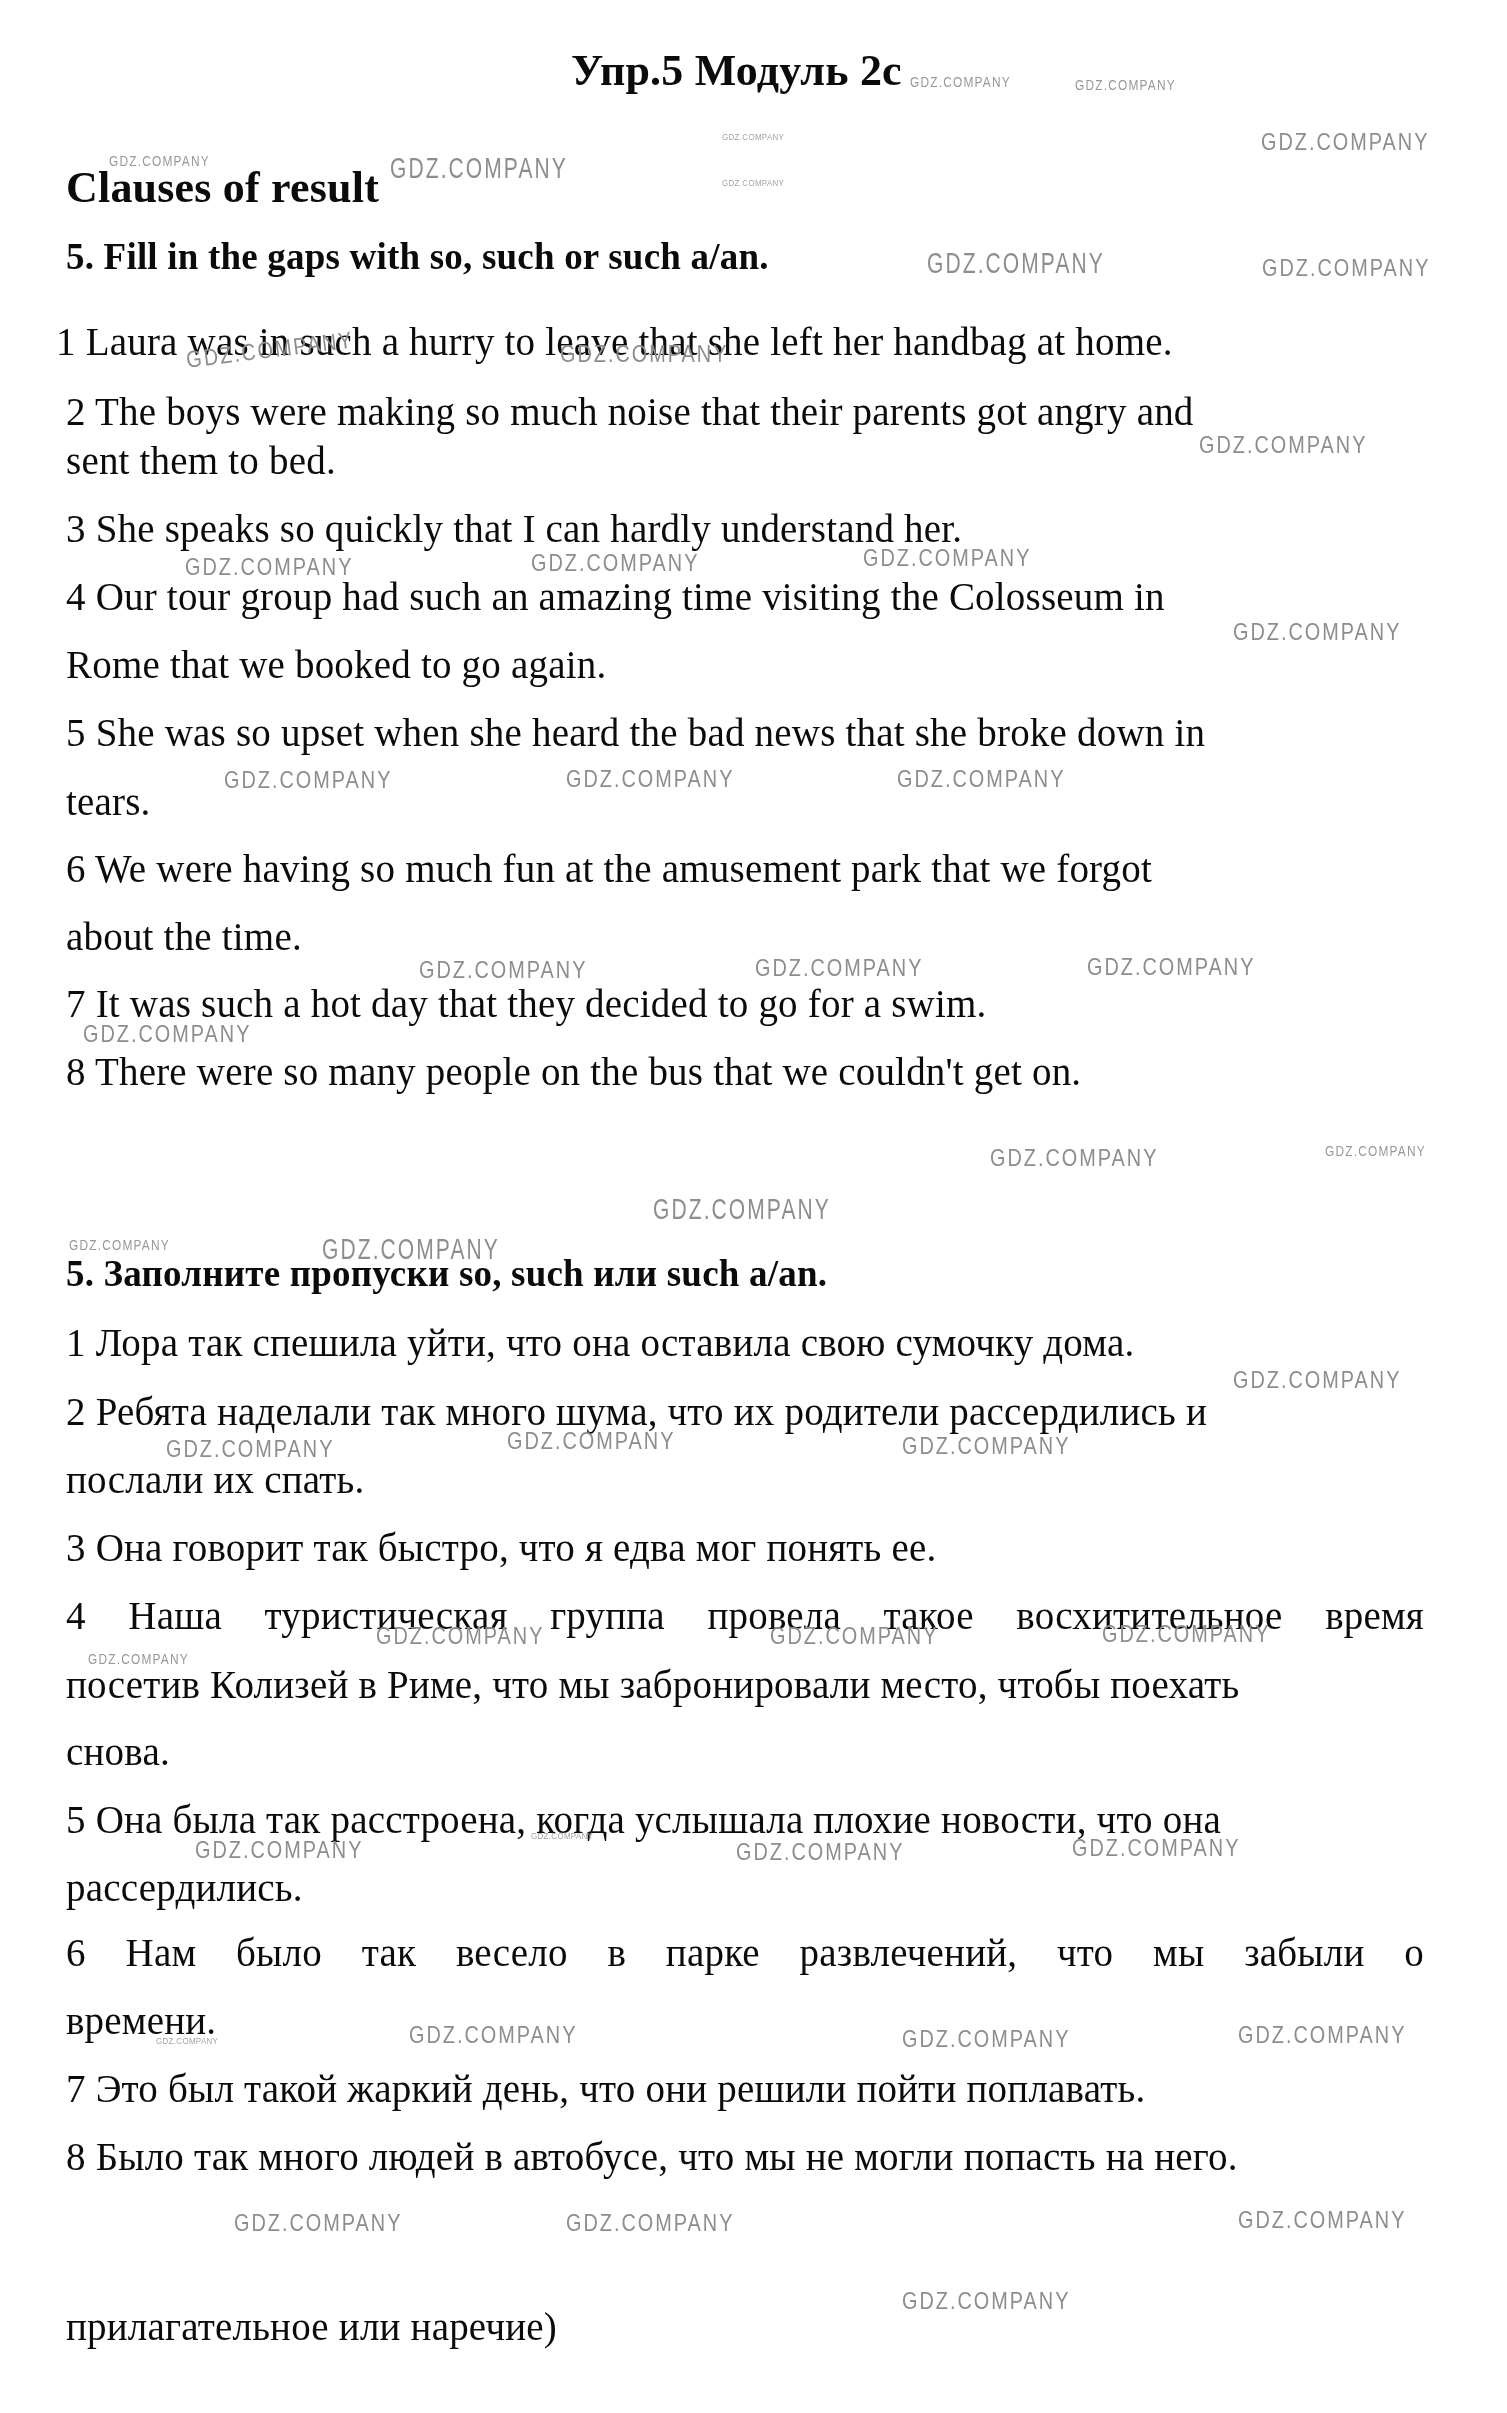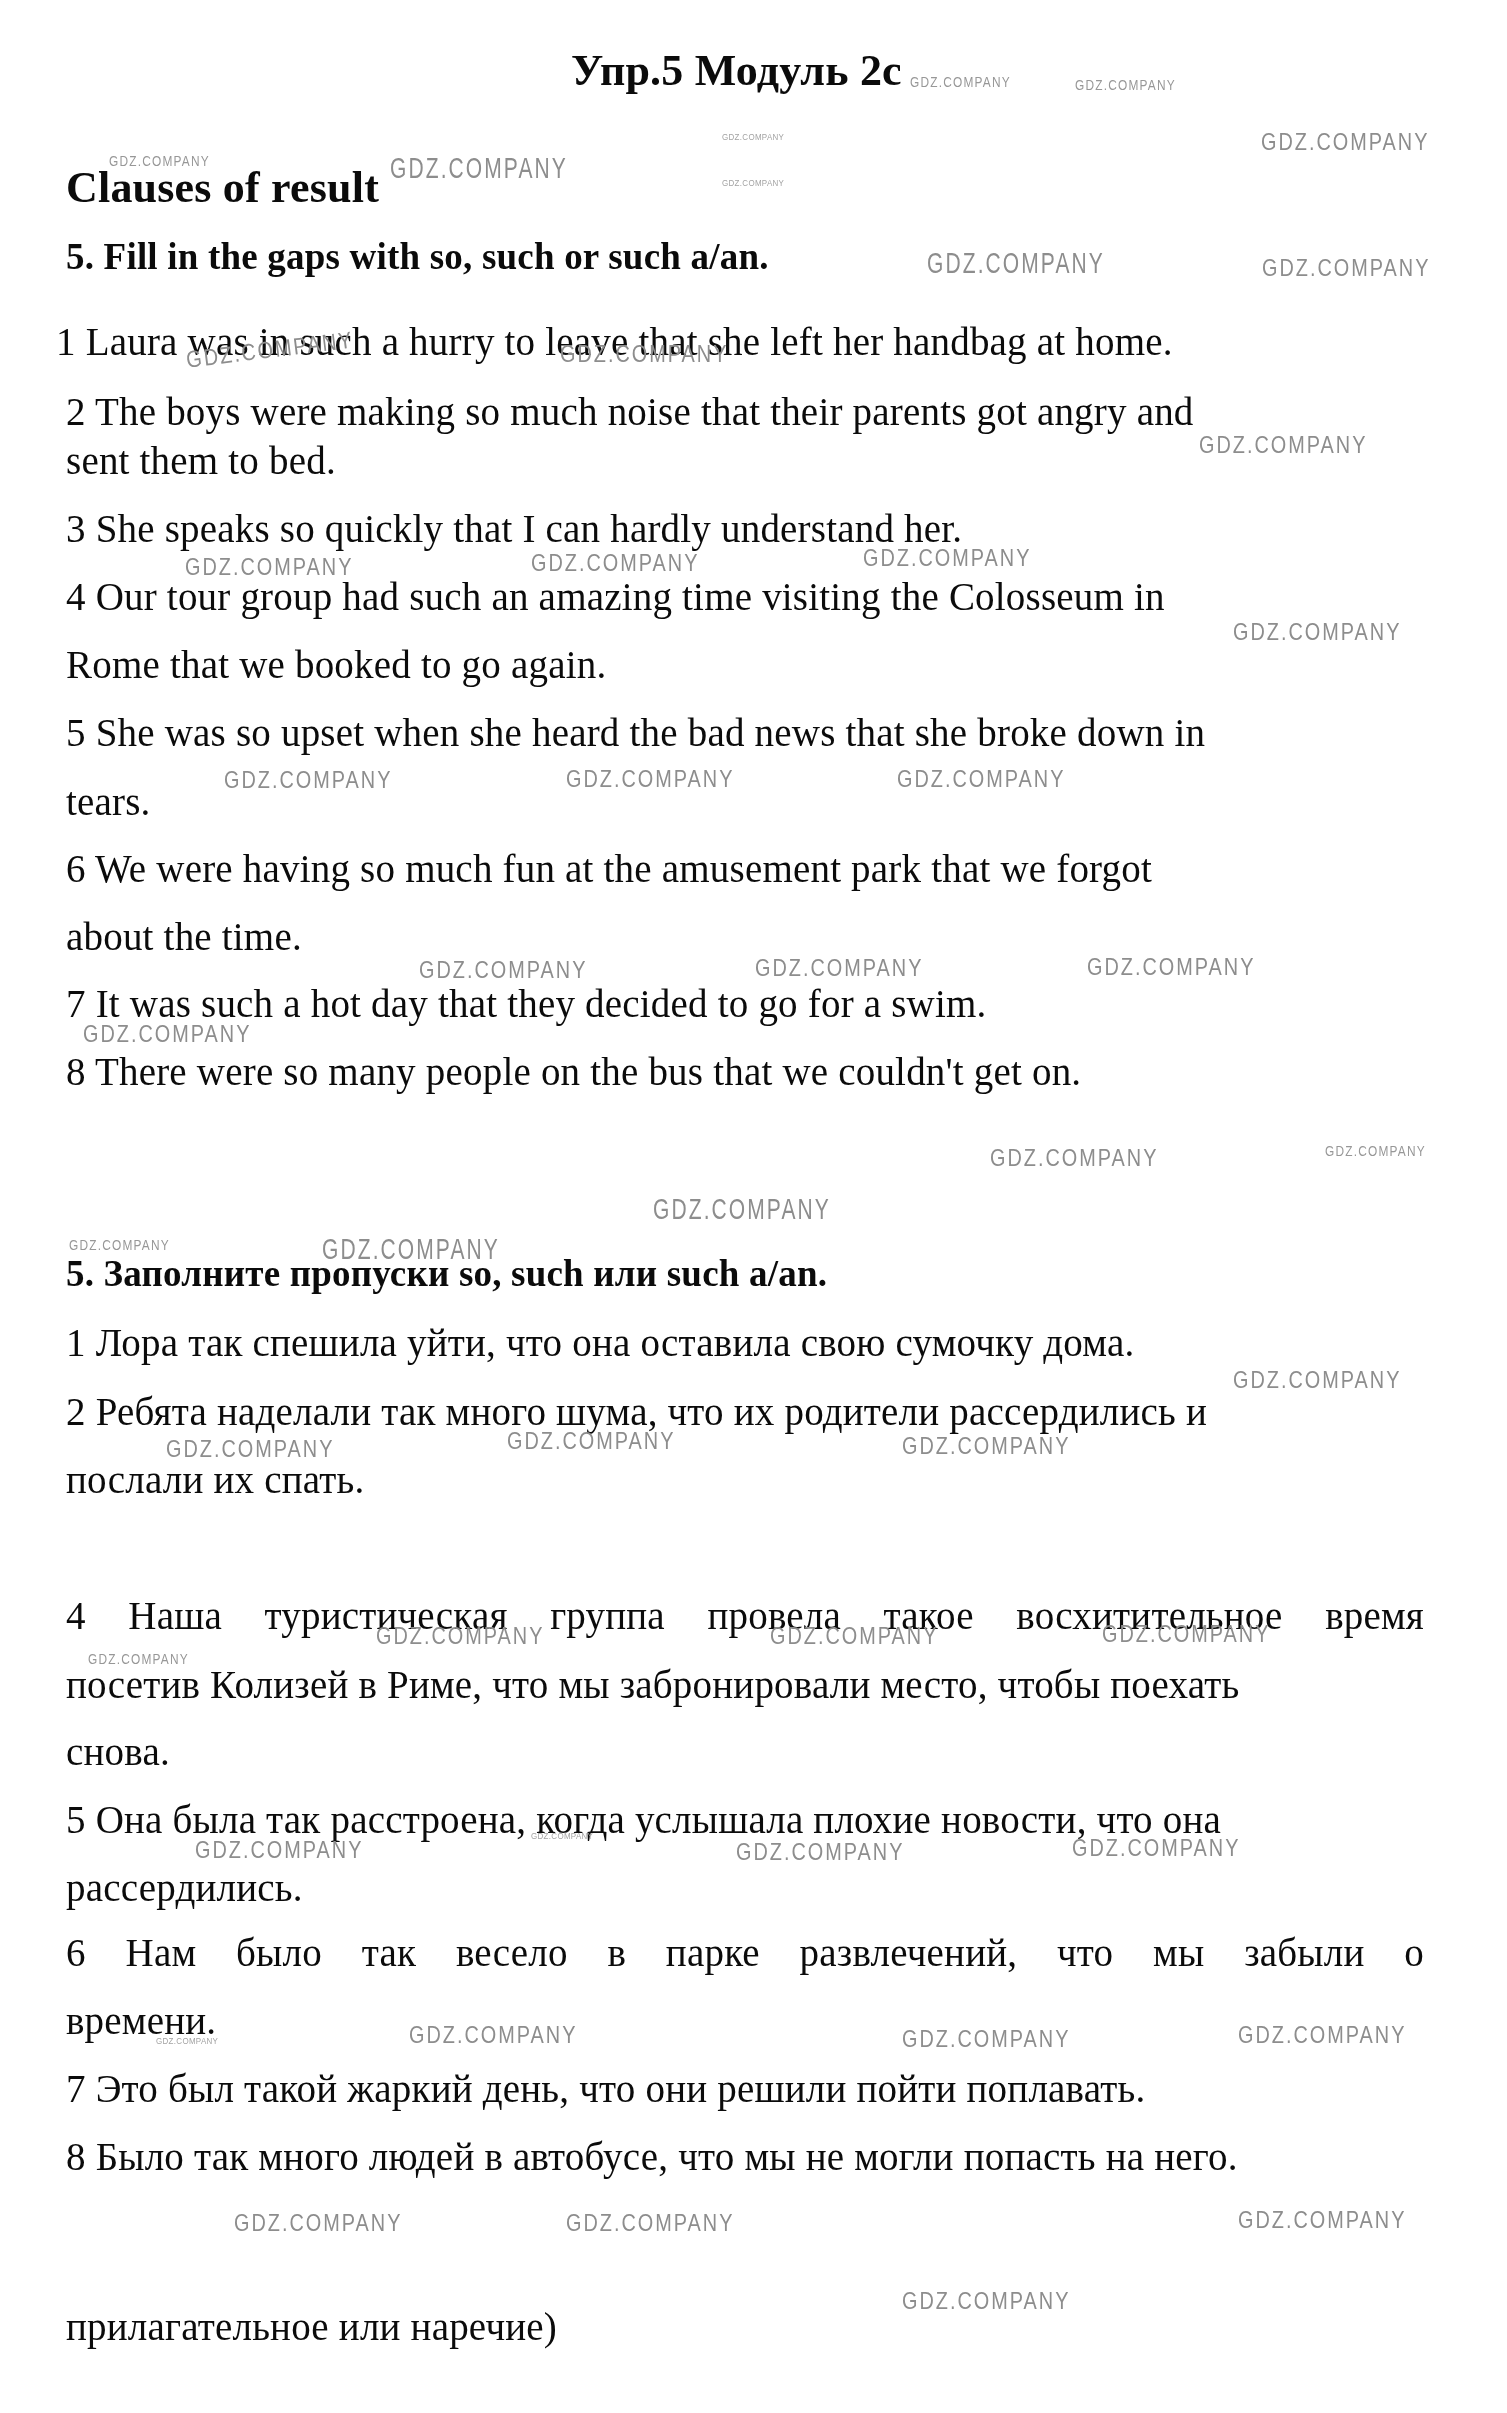--- a/index.html
+++ b/index.html
@@ -58,20 +58,21 @@
     <div class="line " style="left: 66px; top: 713px;">5 She was so upset when she heard the bad news that she broke down in</div>
     <div class="line " style="left: 66px; top: 782px;">tears.</div>
     <div class="line " style="left: 66px; top: 849px;">6 We were having so much fun at the amusement park that we forgot</div>
     <div class="line " style="left: 66px; top: 917px;">about the time.</div>
     <div class="line " style="left: 66px; top: 984px; text-align: center;">7 It was such a hot day that they decided to go for a swim.</div>
     <div class="line " style="left: 66px; top: 1052px;">8 There were so many people on the bus that we couldn't get on.</div>
     <div class="line h2" style="left: 66px; top: 1255px;">5. Заполните пропуски so, such или such a/an.</div>
     <div class="line " style="left: 66px; top: 1323px;">1 Лора так спешила уйти, что она оставила свою сумочку дома.</div>
     <div class="line " style="left: 66px; top: 1392px;">2 Ребята наделали так много шума, что их родители рассердились и</div>
     <div class="line " style="left: 66px; top: 1460px;">послали их спать.</div>
+    <div class="line " style="left: 66px; top: 1528px;">3 Она говорит так быстро, что я едва мог понять ее.</div>
     <div class="line bj" style="left: 66px; top: 1596px;">4 Наша туристическая группа провела такое восхитительное время</div>
     <div class="line " style="left: 66px; top: 1665px;">посетив Колизей в Риме, что мы забронировали место, чтобы поехать</div>
     <div class="line " style="left: 66px; top: 1732px;">снова.</div>
     <div class="line " style="left: 66px; top: 1800px;">5 Она была так расстроена, когда услышала плохие новости, что она</div>
     <div class="line " style="left: 66px; top: 1868px;">рассердились.</div>
     <div class="line bj" style="left: 66px; top: 1933px;">6 Нам было так весело в парке развлечений, что мы забыли о</div>
     <div class="line " style="left: 66px; top: 2001px;">времени.</div>
     <div class="line " style="left: 66px; top: 2069px;">7 Это был такой жаркий день, что они решили пойти поплавать.</div>
     <div class="line " style="left: 66px; top: 2137px;">8 Было так много людей в автобусе, что мы не могли попасть на него.</div>
     <div class="line " style="left: 66px; top: 2307px;">прилагательное или наречие)</div>

